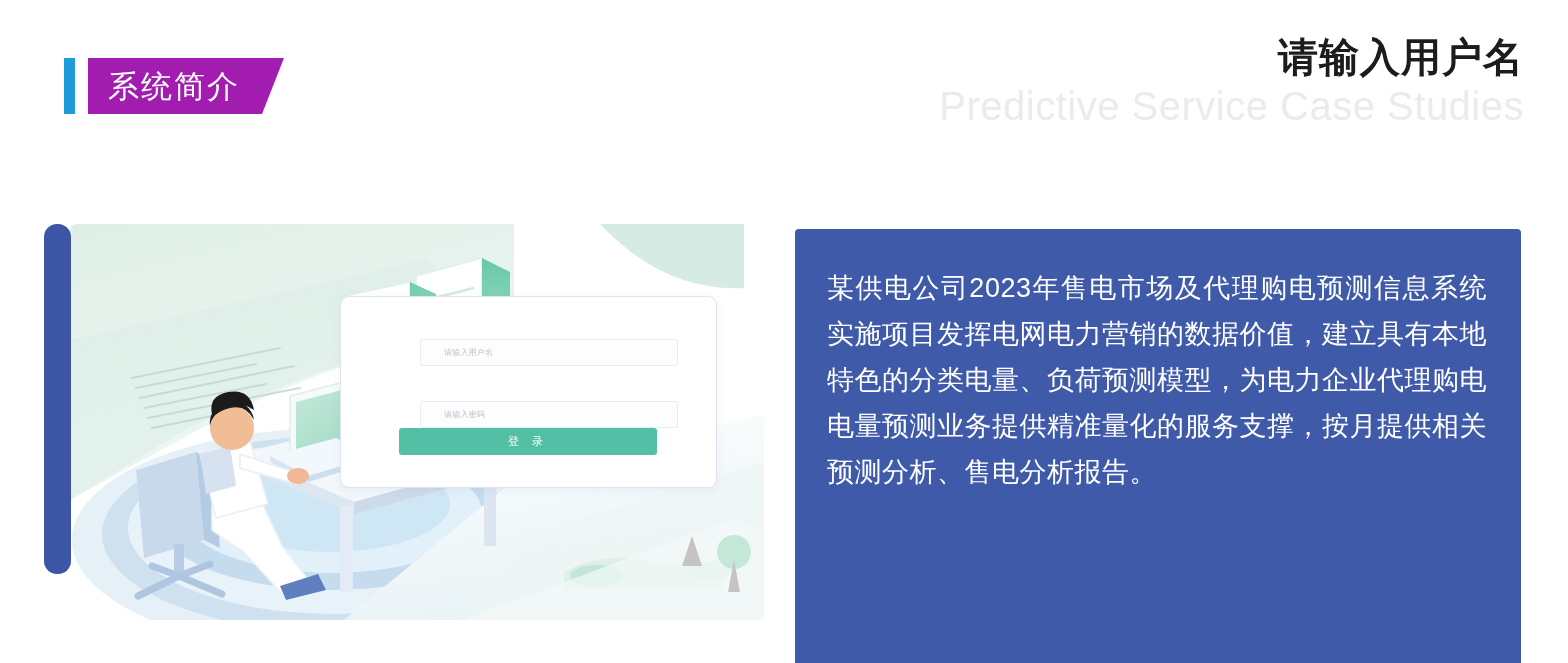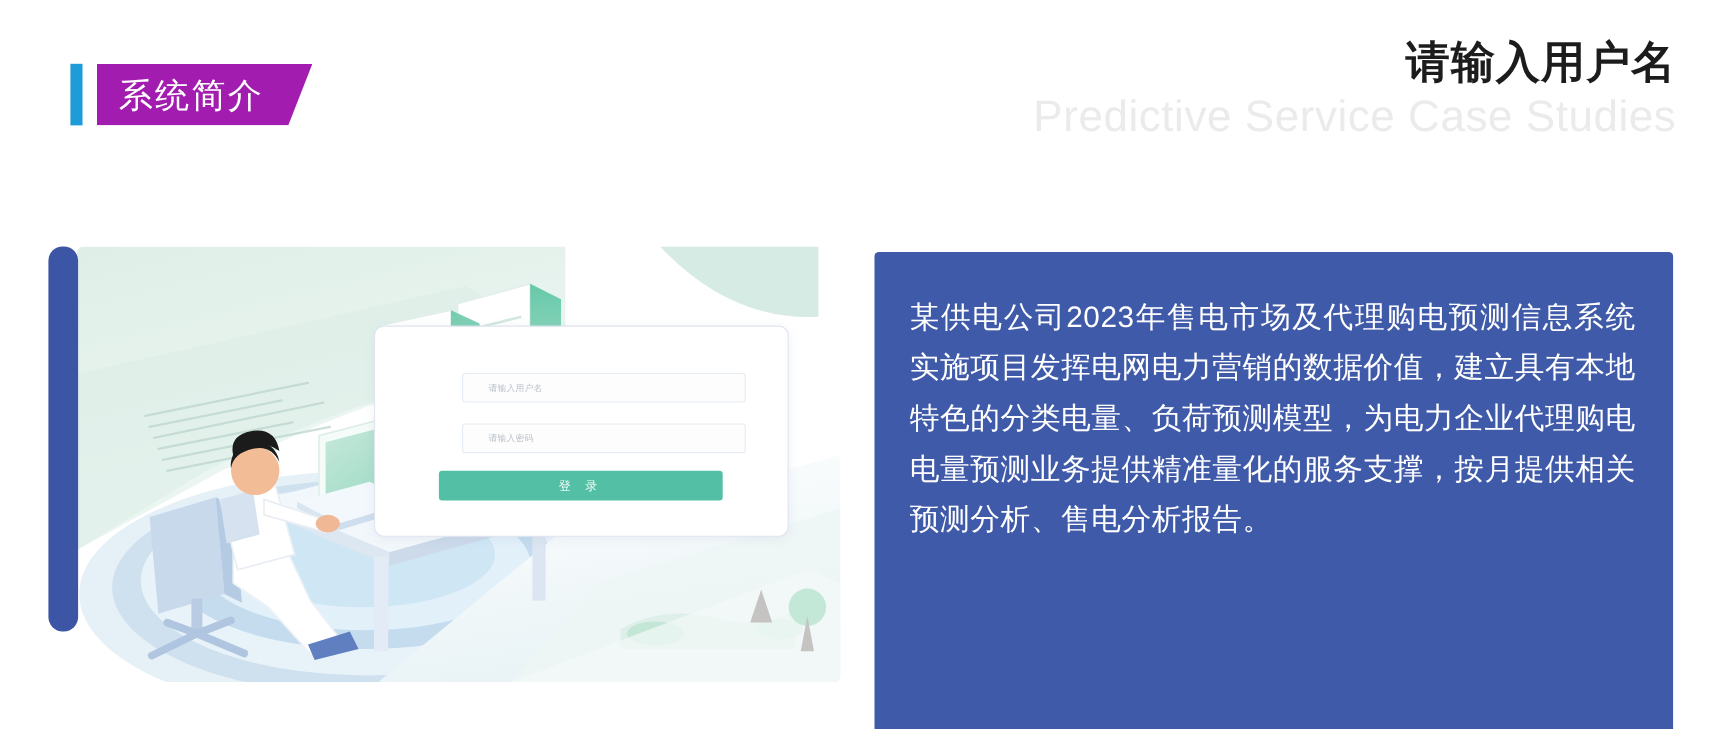--- a/index.html
+++ b/index.html
@@ -130,21 +130,21 @@
     background: #fdfdfe;
     border: 1px solid #e6ecf3;
     border-radius: 3px;
     display: flex;
     align-items: center;
     padding-left: 23px;
     box-sizing: border-box;
     margin-left: 21px;
   }
   .login-field.f1 { top: 42px; }
-  .login-field.f2 { top: 88px; }
+  .login-field.f2 { top: 104px; }
   .login-ph {
     font-size: 8px;
     color: #b9bfc9;
     letter-spacing: 0.2px;
     filter: blur(0.35px);
   }
   .login-submit {
     position: absolute;
     left: 58px;
     top: 131px;

